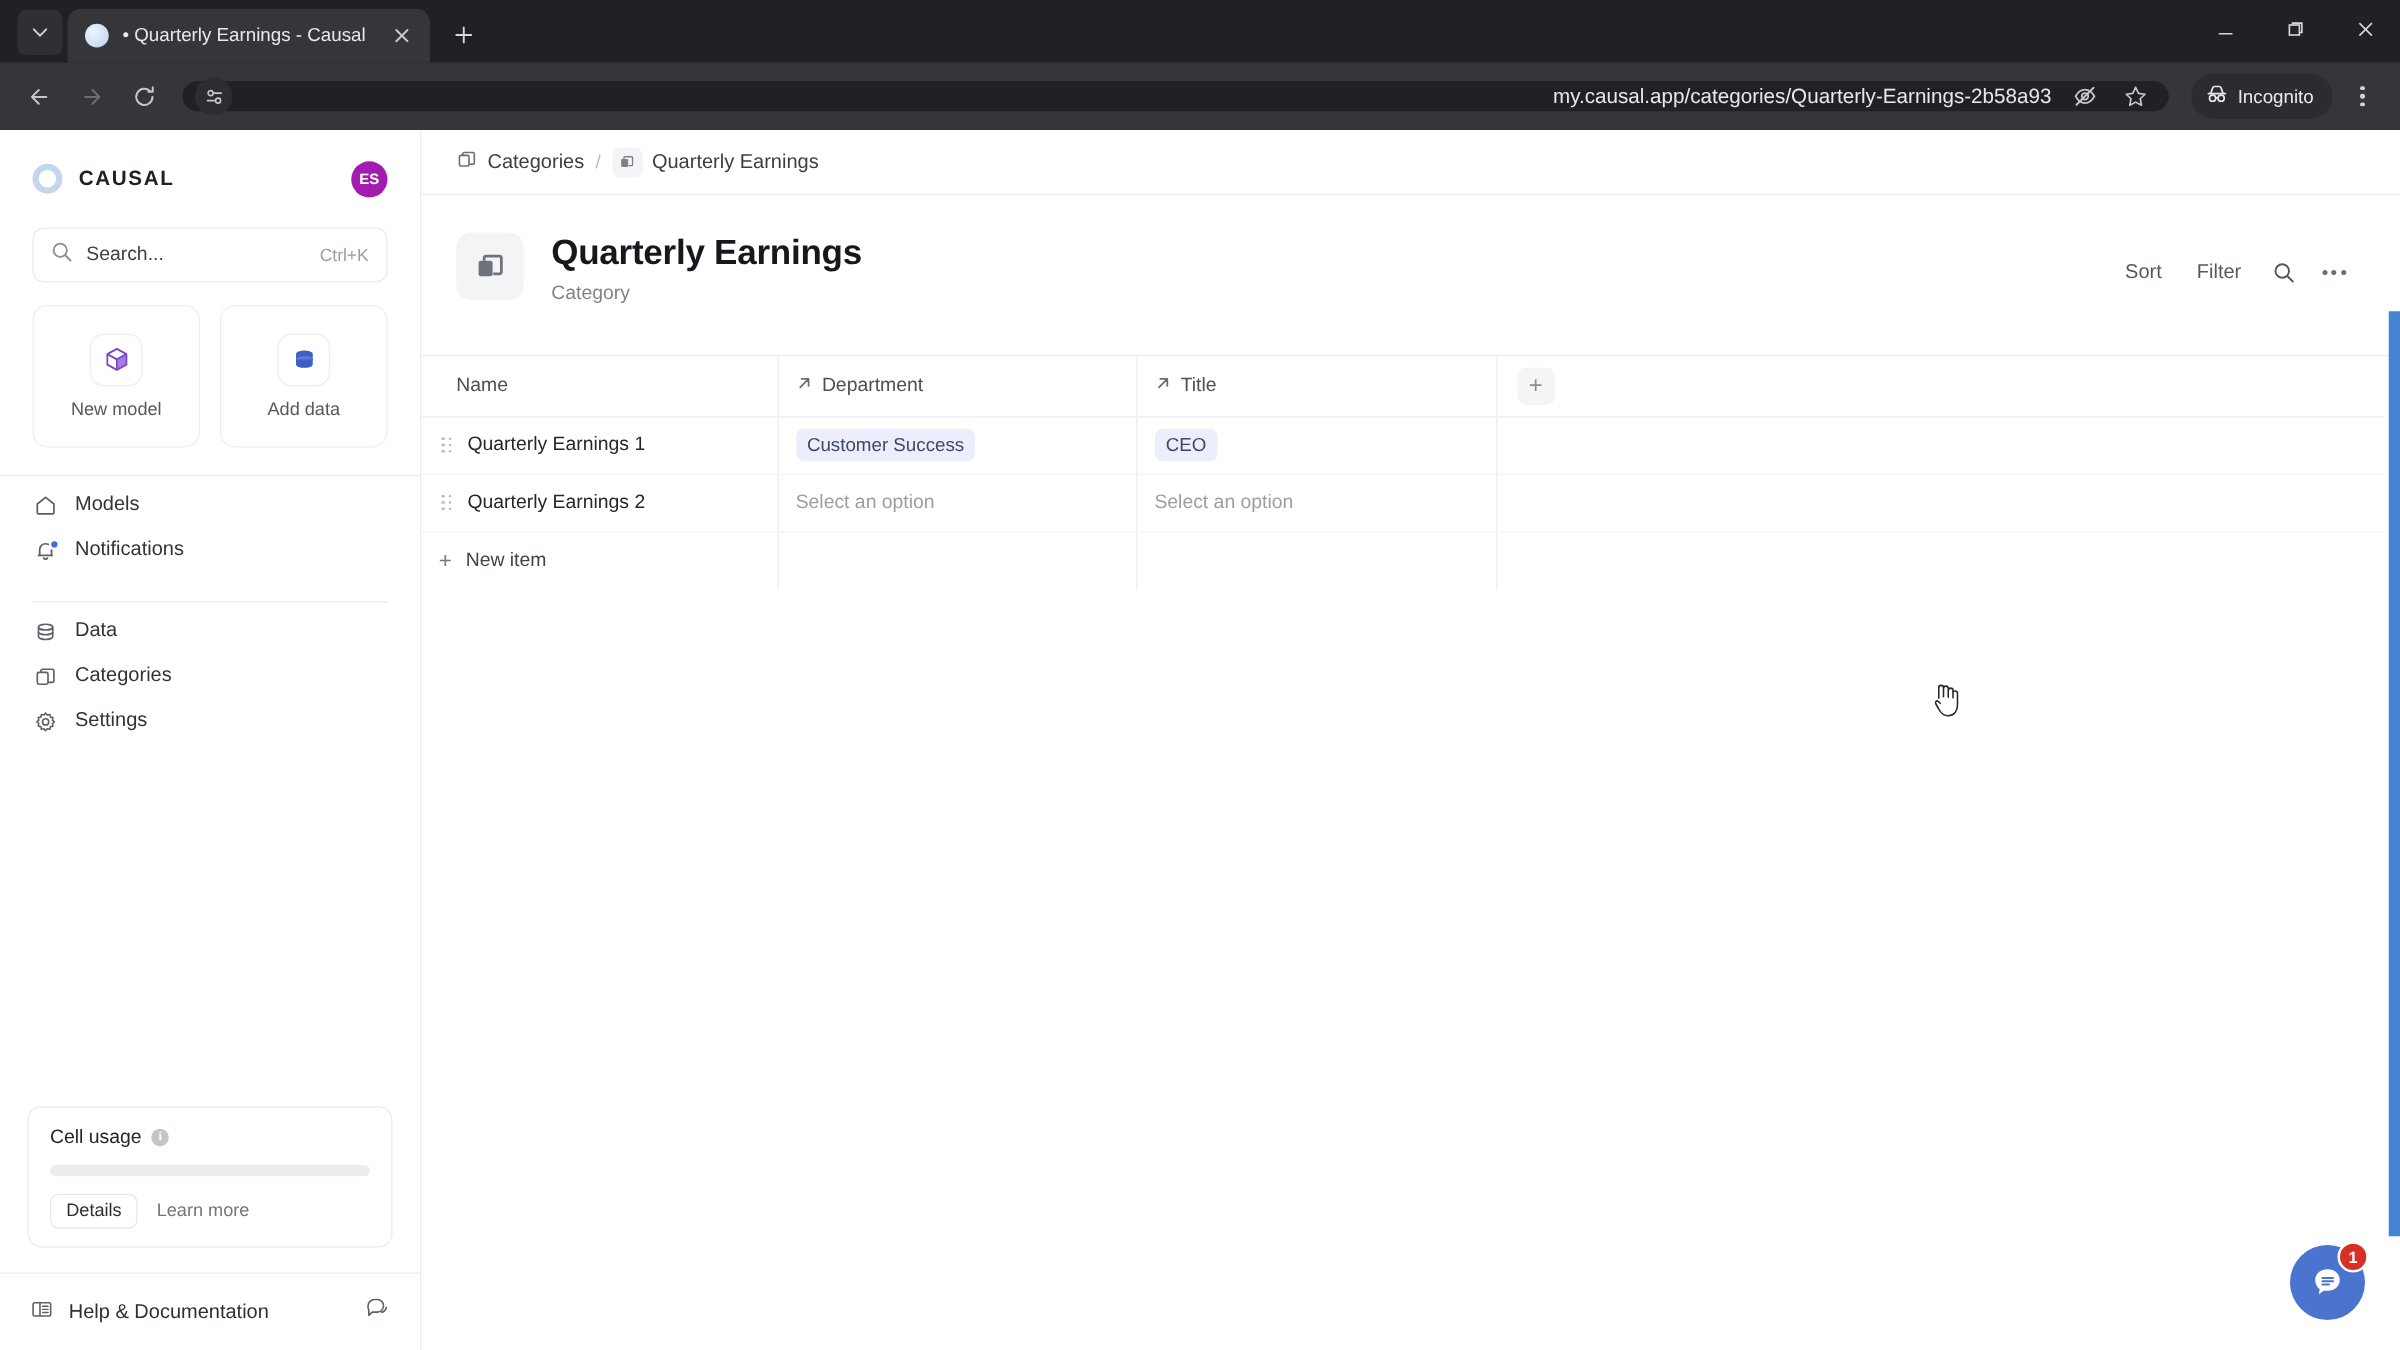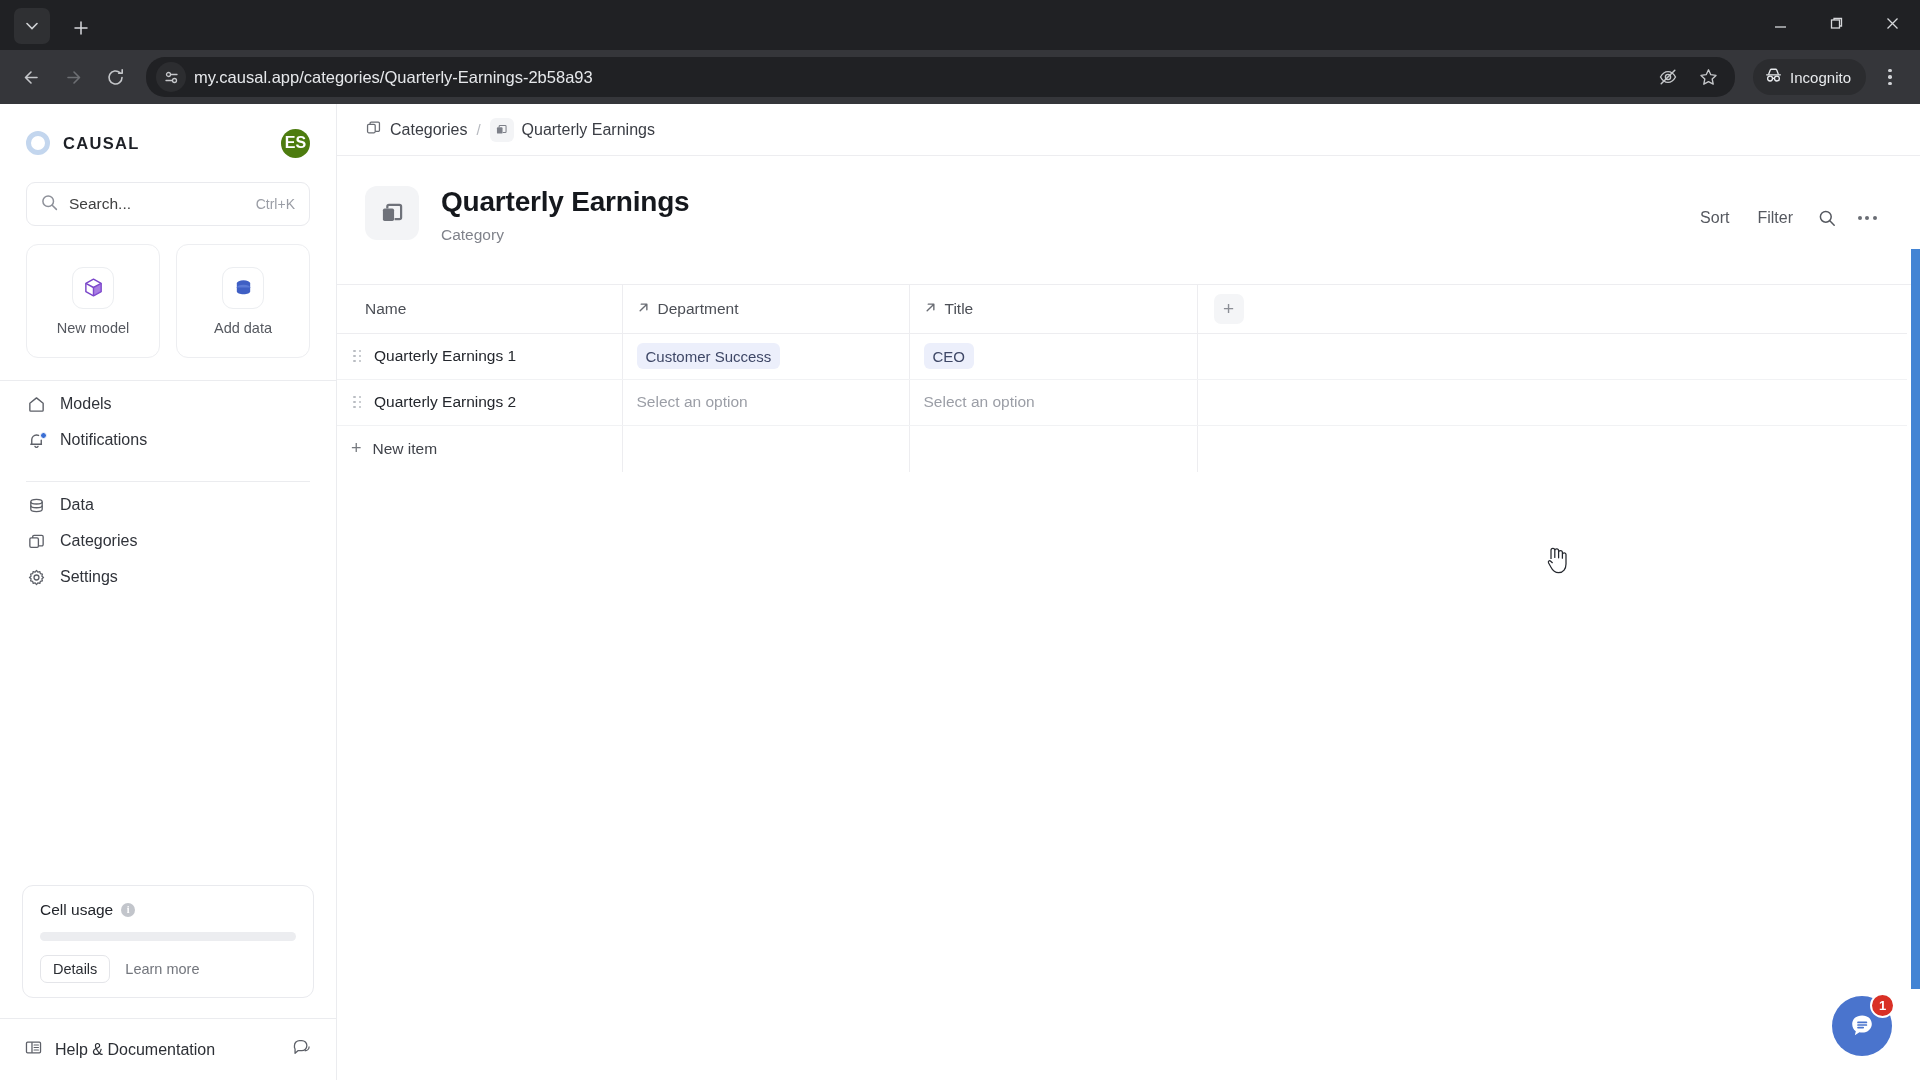--- a/index.html
+++ b/index.html
@@ -62,23 +62,23 @@
     height: 54px; background: #35363a; display: flex;
     align-items: center; padding: 0 12px; gap: 4px;
   }
   .tb-icon {
     width: 38px; height: 38px; border-radius: 50%;
     display: flex; align-items: center; justify-content: center;
     color: #c5c7ca; cursor: pointer; flex: 0 0 auto;
   }
   .tb-icon.disabled { color: #6d6f73; }
   .omnibox {
-    flex: 1 1 auto; height: 40px; background: #202124;
+    flex: 1 1 auto; height: 24px; background: #202124;
     border-radius: 19px; display: flex; align-items: center;
-    margin: 0 8px; padding: 0 8px 0 10px; gap: 8px; cursor: text;
+    margin: 0 8px; padding: 0 8px 0 10px; gap: 8px; cursor: text; text-align: right;
   }
   .omni-lock {
     width: 30px; height: 30px; border-radius: 50%; background: #2c2d30;
     display: flex; align-items: center; justify-content: center;
     color: #c5c7ca; flex: 0 0 auto;
   }
   .omni-url {
     flex: 1 1 auto; color: #e6e8eb; font-size: 16.5px;
     white-space: nowrap; overflow: hidden;
   }
@@ -109,22 +109,22 @@
   .brand-row { display: flex; align-items: center; height: 42px; }
   .brand-logo {
     width: 24px; height: 24px; border-radius: 50%;
     border: 5px solid #c3d6ee; background: #fff; margin-right: 13px; flex: 0 0 auto;
   }
   .brand-name {
     font-size: 16.5px; font-weight: 700; color: #1d2026;
     letter-spacing: 1.3px; flex: 1 1 auto;
   }
   .avatar {
-    width: 29px; height: 29px; border-radius: 50%; background: #4d7c0f;
-    color: #fff; font-size: 16px; font-weight: 700;
+    width: 29px; height: 29px; border-radius: 50%; background: #a21caf;
+    color: #fff; font-size: 12px; font-weight: 700;
     display: flex; align-items: center; justify-content: center;
     cursor: pointer; flex: 0 0 auto;
   }
   .search-box {
     margin-top: 18px; height: 44px; border: 1px solid #e9eaee;
     border-radius: 9px; display: flex; align-items: center;
     padding: 0 14px; gap: 11px; cursor: text;
   }
   .search-box .ph { flex: 1 1 auto; color: #404040; font-size: 15.5px; }
   .search-box .kbd { color: #9a9da5; font-size: 14px; }
@@ -312,20 +312,29 @@
 
 <div class="browser-chrome">
 
   <div class="tabstrip">
     <div class="tab-list-btn">
       <svg width="12" height="8" viewBox="0 0 12 8">
           <path d="M1 1.5 L6 6.5 L11 1.5" stroke="currentColor" stroke-width="1.6" fill="none" stroke-linecap="round"></path>
         </svg>
     </div>
 
+    <div class="tab">
+      <span class="tab-favicon"></span>
+      <span class="tab-title">• Quarterly Earnings - Causal</span>
+      <span class="tab-close">
+        <svg width="11" height="11" viewBox="0 0 11 11">
+            <path d="M1 1 L10 10 M10 1 L1 10" stroke="currentColor" stroke-width="1.5" stroke-linecap="round"></path>
+          </svg>
+      </span>
+    </div>
 
     <div class="new-tab-btn">
       <svg width="14" height="14" viewBox="0 0 14 14">
           <path d="M7 1 V13 M1 7 H13" stroke="currentColor" stroke-width="1.5" stroke-linecap="round"></path>
         </svg>
     </div>
 
     <div class="win-controls">
       <div class="win-btn">
         <svg width="13" height="13" viewBox="0 0 13 13">

